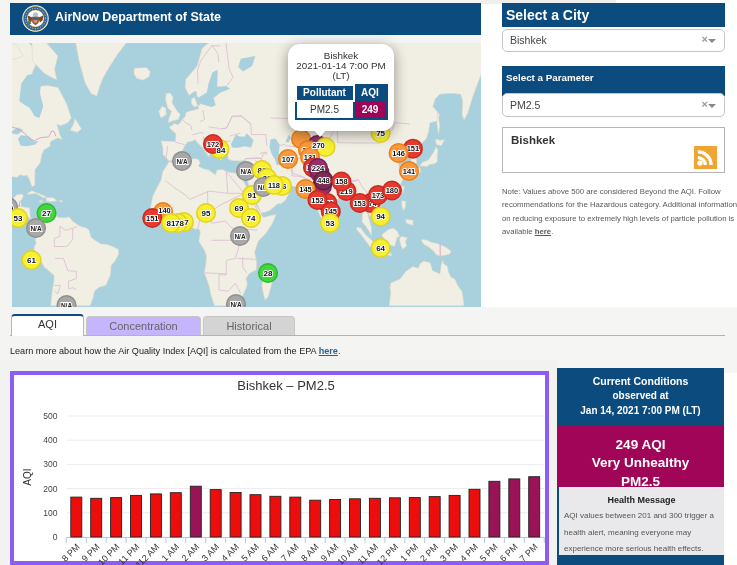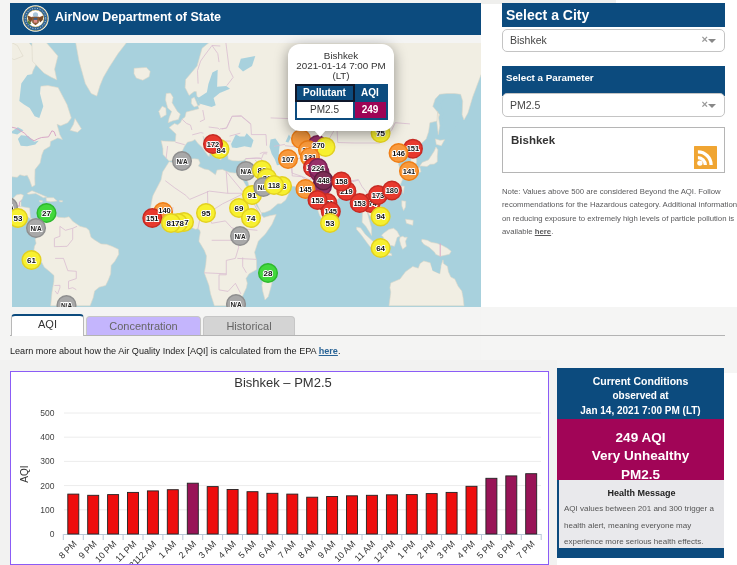--- a/index.html
+++ b/index.html
@@ -246,21 +246,21 @@
 </svg>
 </div>
 
 <div class="abs" style="left:288px;top:44px;width:106px;height:86.5px;background:#fff;border-radius:12px;box-shadow:0 3px 14px rgba(0,0,0,0.4);z-index:5;"></div>
 <div class="abs" style="left:314px;top:130px;width:0;height:0;border-left:6.5px solid transparent;border-right:6.5px solid transparent;border-top:7.5px solid #fff;z-index:5;"></div>
 <div class="abs" style="left:288px;top:51px;width:106px;z-index:6;font-size:9.8px;color:#333;text-align:center;line-height:10px;">
   Bishkek<br>2021-01-14 7:00 PM<br>(LT)
   <table style="border-collapse:collapse;margin:3px auto 0 auto;font-size:10px;">
     <tbody>
         <tr style="background:#0c4b7e;color:#fff;font-weight:bold;">
-      <td style="width:56px;border:2px solid #0f172a;padding:2px 0;">Pollutant</td>
+      <td style="width:56px;border:2px solid #ffffff;padding:2px 0;">Pollutant</td>
       <td style="width:31px;border:2px solid #0c4b7e;padding:2px 0;">AQI</td>
     </tr>
     <tr>
       <td style="border:2px solid #0c4b7e;padding:3px 0;background:#fff;">PM2.5</td>
       <td style="border:2px solid #0c4b7e;padding:3px 0;background:#9e0355;color:#fff;font-weight:bold;">249</td>
     </tr>
   </tbody>
     </table>
 </div>
 
@@ -294,21 +294,21 @@
 
 <div class="abs" style="left:11px;top:314px;width:73px;height:22px;background:#fff;border:1px solid #b8b8b8;border-top:2.5px solid #0c4b7e;border-bottom:none;z-index:3;border-radius:4px 4px 0 0;box-sizing:border-box;text-align:center;line-height:17.5px;font-size:11px;color:#333;">AQI</div>
 <div class="abs" style="left:86px;top:316px;width:115px;height:19px;background:#c4b5fd;border:1px solid #c6c6c6;border-bottom:none;border-radius:4px 4px 0 0;box-sizing:border-box;text-align:center;line-height:18px;font-size:11px;color:#666;">Concentration</div>
 <div class="abs" style="left:203px;top:316px;width:92px;height:19px;background:#d4d4d4;border:1px solid #c6c6c6;border-bottom:none;border-radius:4px 4px 0 0;box-sizing:border-box;text-align:center;line-height:18px;font-size:11px;color:#666;">Historical</div>
 
 <div class="abs" style="left:10px;top:346px;font-size:9.1px;color:#222;">Learn more about how the Air Quality Index [AQI] is calculated from the EPA <b style="color:#2a6496;"><u>here</u></b>.</div>
 
 <div class="abs" style="left:0;top:360px;width:557px;height:205px;background:#f2f2f1;"></div>
 <div class="abs" style="left:10px;top:335px;width:715px;height:1px;background:#b3b3b3;"></div>
 
-<div class="abs" style="left:10px;top:371px;width:539px;height:194px;background:#fff;border:1px solid #8b5cf6;box-sizing:border-box;">
+<div class="abs" style="left:10px;top:371px;width:539px;height:194px;background:#fff;border:4px solid #8b5cf6;box-sizing:border-box;">
 <svg width="537" height="192" viewBox="0 0 537 192" font-family="Liberation Sans,sans-serif">
 <text x="272" y="15" font-size="13px" fill="#333" text-anchor="middle">Bishkek – PM2.5</text>
 <line x1="53" y1="137.8" x2="530" y2="137.8" stroke="#ececec" stroke-width="1"></line>
 <text x="43.5" y="140.8" font-size="8.5px" fill="#444" text-anchor="end">100</text>
 <line x1="53" y1="113.6" x2="530" y2="113.6" stroke="#ececec" stroke-width="1"></line>
 <text x="43.5" y="116.6" font-size="8.5px" fill="#444" text-anchor="end">200</text>
 <line x1="53" y1="89.4" x2="530" y2="89.4" stroke="#ececec" stroke-width="1"></line>
 <text x="43.5" y="92.4" font-size="8.5px" fill="#444" text-anchor="end">300</text>
 <line x1="53" y1="65.2" x2="530" y2="65.2" stroke="#ececec" stroke-width="1"></line>
 <text x="43.5" y="68.2" font-size="8.5px" fill="#444" text-anchor="end">400</text>
@@ -388,21 +388,21 @@
 <line x1="490.4" y1="162.0" x2="490.4" y2="168.0" stroke="#b9c7d6" stroke-width="1"></line>
 <text x="504.3" y="172.5" font-size="9px" fill="#333" text-anchor="end" transform="rotate(-45 504.3 172.5)">6 PM</text>
 <rect x="514.7" y="101.7" width="11.0" height="60.3" fill="#981457" stroke="#222" stroke-width="0.9"></rect>
 <line x1="510.3" y1="162.0" x2="510.3" y2="168.0" stroke="#b9c7d6" stroke-width="1"></line>
 <text x="524.2" y="172.5" font-size="9px" fill="#333" text-anchor="end" transform="rotate(-45 524.2 172.5)">7 PM</text>
 <line x1="530.2" y1="162.0" x2="530.2" y2="168.0" stroke="#b9c7d6" stroke-width="1"></line>
 </svg>
 </div>
 
 <div class="abs" style="left:557px;top:368px;width:167px;">
-  <div class="navy" style="height:51px;color:#fff;text-align:center;">
+  <div class="navy" style="height:58px;color:#fff;text-align:center;">
     <div style="font-size:10.5px;font-weight:bold;padding-top:7px;">Current Conditions</div>
     <div style="font-size:10px;font-weight:bold;padding-top:3px;">observed at</div>
     <div style="font-size:10px;font-weight:bold;padding-top:4px;">Jan 14, 2021 7:00 PM (LT)</div>
   </div>
   <div style="height:61px;background:#a10557;color:#fff;text-align:center;font-weight:bold;font-size:13.5px;line-height:18.8px;padding-top:9.5px;box-sizing:border-box;">249 AQI<br>Very Unhealthy<br>PM2.5</div>
   <div style="height:68px;background:#e9e9ec;box-sizing:border-box;border-left:2px solid #0c4b7e;">
     <div style="font-size:9px;font-weight:bold;color:#222;text-align:center;padding-top:8px;">Health Message</div>
     <div style="font-size:8px;color:#555;line-height:16.7px;padding:3px 5px 0 5px;white-space:nowrap;">AQI values between 201 and 300 trigger a<br>health alert, meaning everyone may<br>experience more serious health effects.</div>
   </div>
   <div class="navy" style="height:10px;"></div>

